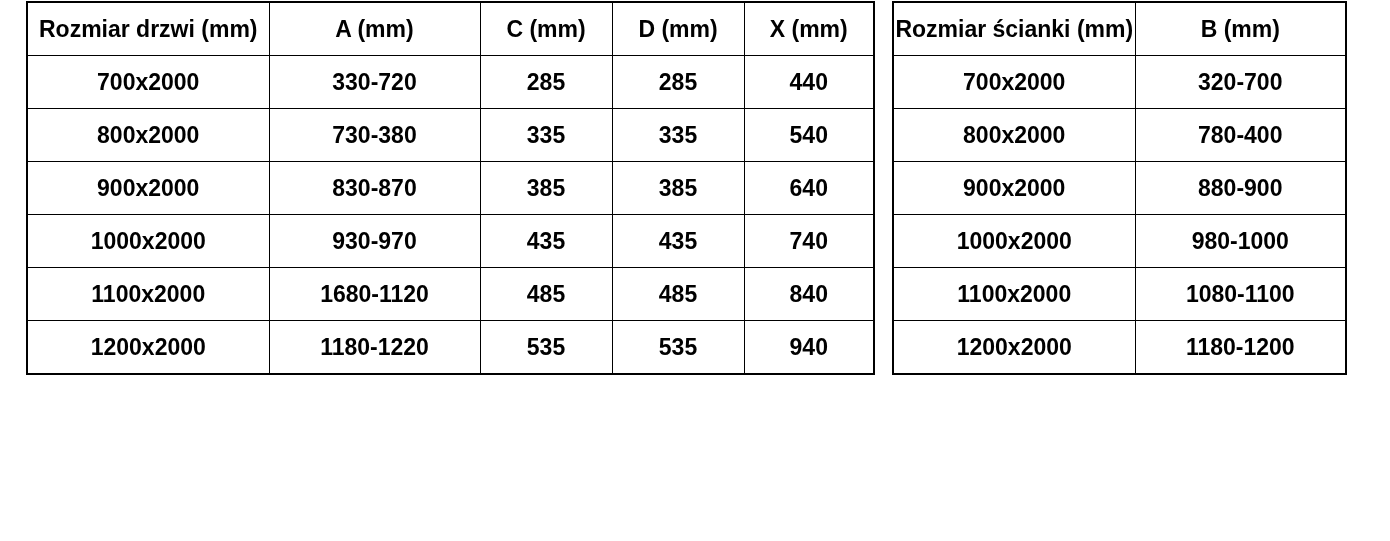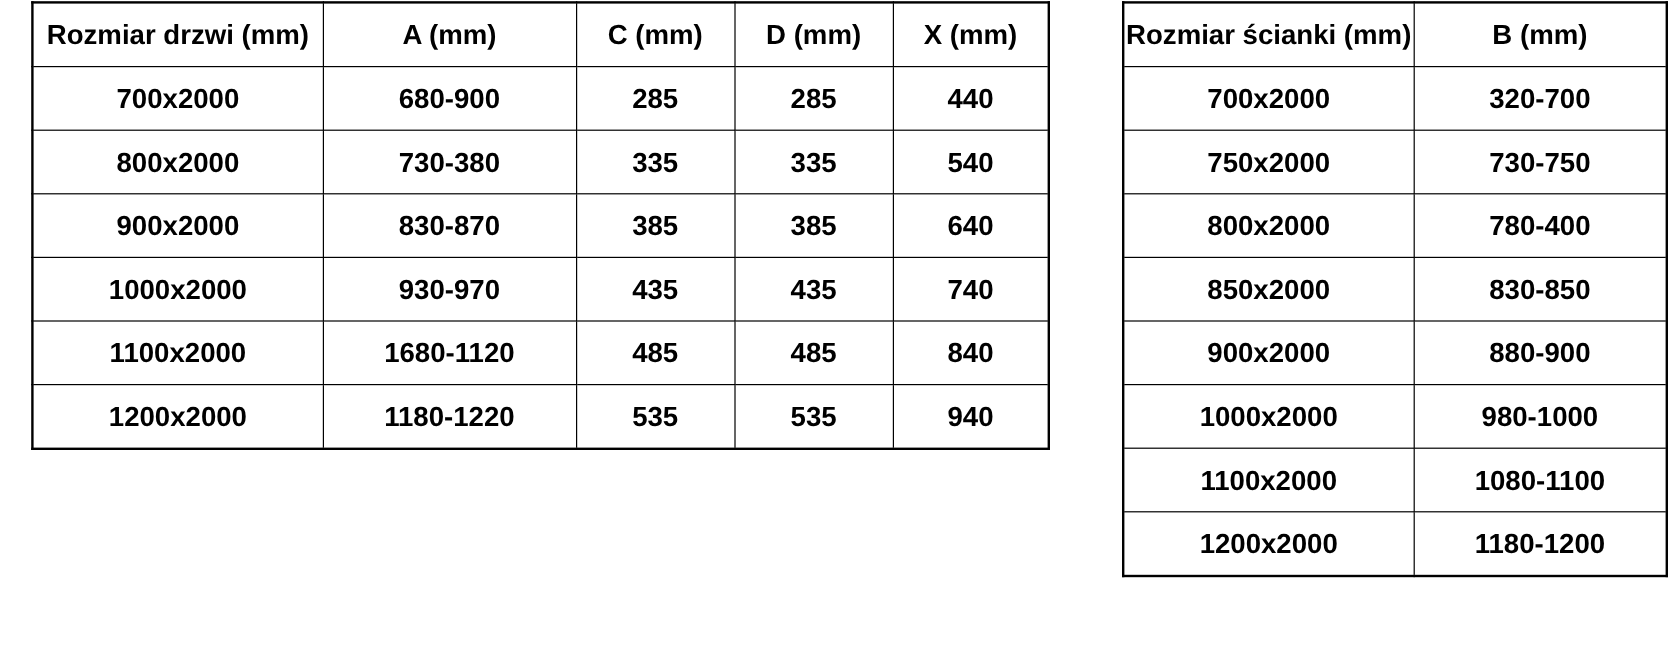--- a/index.html
+++ b/index.html
@@ -34,21 +34,21 @@
     white-space: nowrap;
     overflow: hidden;
   }
   table.tbl th {
     font-weight: bold;
   }
   table.tbl td {
     font-weight: bold;
   }
   #door-table { left: 1px; width: 847px; margin-left: 25px; }
-  #wall-table { left: 935px; width: 453px; }
+  #wall-table { left: 892px; width: 453px; }
 </style>
 </head>
 <body>
 
 <div class="page">
 
   <table class="tbl" id="door-table">
     <colgroup>
       <col style="width:242px">
         <col style="width:211px">
@@ -61,21 +61,21 @@
         <th>Rozmiar drzwi (mm)</th>
         <th>A (mm)</th>
         <th>C (mm)</th>
         <th>D (mm)</th>
         <th>X (mm)</th>
       </tr>
     </thead>
     <tbody>
       <tr>
         <td>700x2000</td>
-        <td>680-900</td>
+        <td>330-720</td>
         <td>285</td>
         <td>285</td>
         <td>440</td>
       </tr>
       <tr>
         <td>800x2000</td>
         <td>730-380</td>
         <td>335</td>
         <td>335</td>
         <td>540</td>
@@ -121,30 +121,22 @@
         <th>Rozmiar ścianki (mm)</th>
         <th>B (mm)</th>
       </tr>
     </thead>
     <tbody>
       <tr>
         <td>700x2000</td>
         <td>320-700</td>
       </tr>
       <tr>
-        <td>750x2000</td>
-        <td>730-750</td>
-      </tr>
-      <tr>
         <td>800x2000</td>
         <td>780-400</td>
-      </tr>
-      <tr>
-        <td>850x2000</td>
-        <td>830-850</td>
       </tr>
       <tr>
         <td>900x2000</td>
         <td>880-900</td>
       </tr>
       <tr>
         <td>1000x2000</td>
         <td>980-1000</td>
       </tr>
       <tr>

